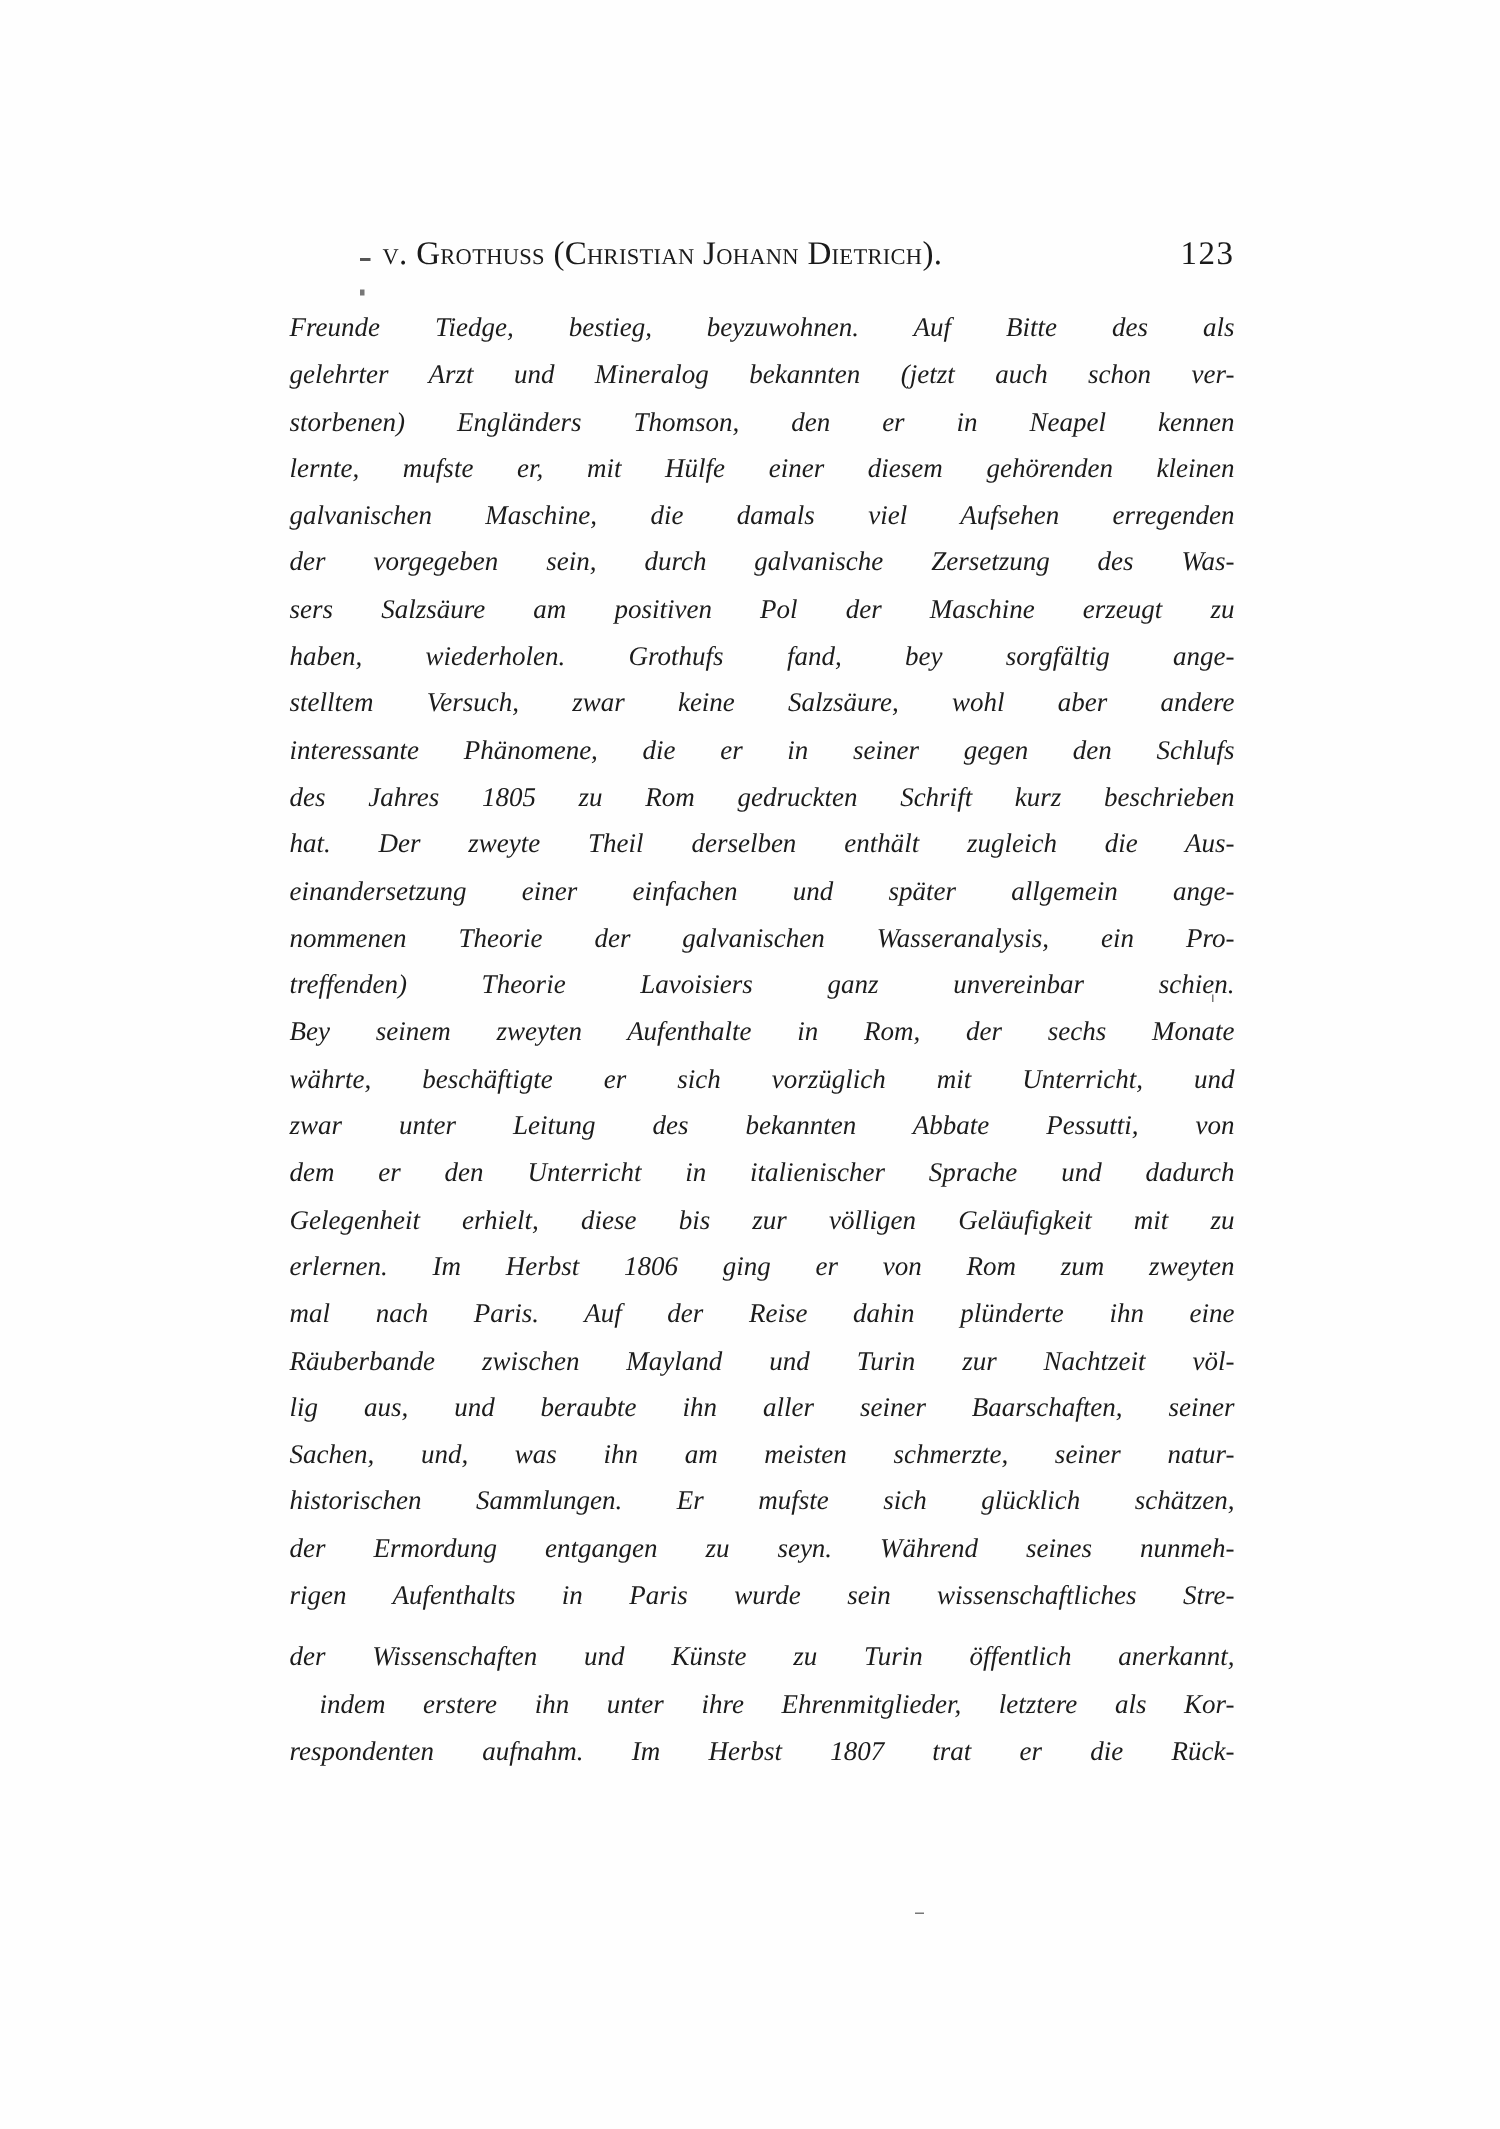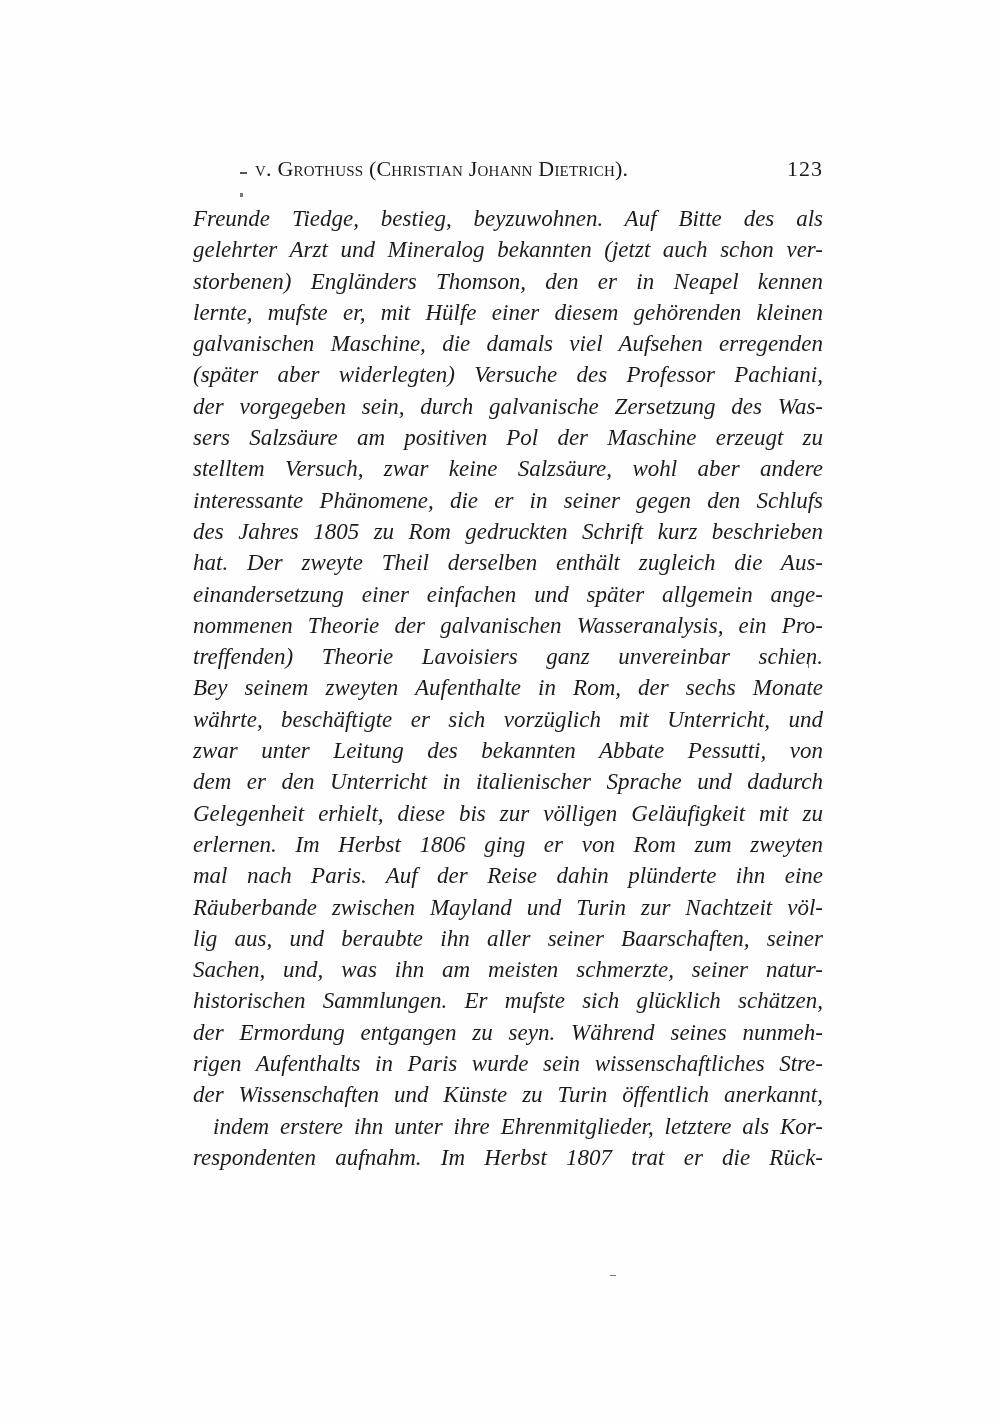--- a/index.html
+++ b/index.html
@@ -10,21 +10,21 @@
     font-family: "Liberation Serif", "DejaVu Serif", serif;
     font-size: 22px; color: #1a1a1a;
     display: flex; justify-content: space-between; align-items: baseline;
   }
   .header .title { font-variant: small-caps; letter-spacing: 0.2px; }
   .header .pno { letter-spacing: 1px; }
   .dash { position: absolute; left: 240px; top: 172px; width: 7px; height: 2px; background: #555; }
   .body-text {
     position: absolute; left: 193px; top: 203px; width: 630px;
     font-family: "Liberation Serif", "DejaVu Serif", serif;
-    font-style: italic; font-size: 23px; color: #1c1c1c;
+    font-style: italic; font-size: 18px; color: #1c1c1c;
   }
   .line {
     height: 31.3px; line-height: 31.3px; white-space: nowrap;
     text-align: justify; text-align-last: justify;
   }
   .line.last { text-align-last: justify; }
   .speck { position: absolute; background: #777; }
 </style>
 </head>
 <body>
@@ -35,44 +35,44 @@
     <span class="title">v. Grothuss (Christian Johann Dietrich).</span>
     <span class="pno">123</span>
   </div>
 
   <div class="body-text">
     <div class="line" style="display: block;">Freunde Tiedge, bestieg, beyzuwohnen.  Auf Bitte des als</div>
     <div class="line" style="display: block;">gelehrter Arzt und Mineralog bekannten (jetzt auch schon ver-</div>
     <div class="line" style="display: block;">storbenen) Engländers Thomson, den er in Neapel kennen</div>
     <div class="line" style="display: block;">lernte, mufste er, mit Hülfe einer diesem gehörenden kleinen</div>
     <div class="line" style="display: block;">galvanischen Maschine, die damals viel Aufsehen erregenden</div>
-    <div class="line" style="display: block;">(später aber widerlegten) Versuche des Professor Pachiani,</div>
     <div class="line" style="display: block;">der vorgegeben sein, durch galvanische Zersetzung des Was-</div>
     <div class="line" style="display: block;">sers Salzsäure am positiven Pol der Maschine erzeugt zu</div>
+    <div class="line" style="display: block;">haben, wiederholen.  Grothufs fand, bey sorgfältig ange-</div>
     <div class="line" style="display: block;">stelltem Versuch, zwar keine Salzsäure, wohl aber andere</div>
     <div class="line" style="display: block;">interessante Phänomene, die er in seiner gegen den Schlufs</div>
     <div class="line" style="display: block;">des Jahres 1805 zu Rom gedruckten Schrift kurz beschrieben</div>
     <div class="line" style="display: block;">hat.  Der zweyte Theil derselben enthält zugleich die Aus-</div>
     <div class="line" style="display: block;">einandersetzung einer einfachen und später allgemein ange-</div>
     <div class="line" style="display: block;">nommenen Theorie der galvanischen Wasseranalysis, ein Pro-</div>
     <div class="line" style="display: block;">treffenden) Theorie Lavoisiers ganz unvereinbar schien.</div>
     <div class="line" style="display: block;">Bey seinem zweyten Aufenthalte in Rom, der sechs Monate</div>
     <div class="line" style="display: block;">währte, beschäftigte er sich vorzüglich mit Unterricht, und</div>
     <div class="line" style="display: block;">zwar unter Leitung des bekannten Abbate Pessutti, von</div>
     <div class="line" style="display: block;">dem er den Unterricht in italienischer Sprache und dadurch</div>
     <div class="line" style="display: block;">Gelegenheit erhielt, diese bis zur völligen Geläufigkeit mit zu</div>
     <div class="line" style="display: block;">erlernen.  Im Herbst 1806 ging er von Rom zum zweyten</div>
     <div class="line" style="display: block;">mal nach Paris.  Auf der Reise dahin plünderte ihn eine</div>
     <div class="line" style="display: block;">Räuberbande zwischen Mayland und Turin zur Nachtzeit völ-</div>
     <div class="line" style="display: block;">lig aus, und beraubte ihn aller seiner Baarschaften, seiner</div>
     <div class="line" style="display: block;">Sachen, und, was ihn am meisten schmerzte, seiner natur-</div>
     <div class="line" style="display: block;">historischen Sammlungen.  Er mufste sich glücklich schätzen,</div>
     <div class="line" style="display: block;">der Ermordung entgangen zu seyn.  Während seines nunmeh-</div>
     <div class="line" style="display: block;">rigen Aufenthalts in Paris wurde sein wissenschaftliches Stre-</div>
-    <div class="line" style="display: block;">der Wissenschaften und Künste zu Turin öffentlich anerkannt,</div>
+    <div class="line" style="display: block; margin-top: 10px;">der Wissenschaften und Künste zu Turin öffentlich anerkannt,</div>
     <div class="line" style="display: block; margin-left: 20px;">indem erstere ihn unter ihre Ehrenmitglieder, letztere als Kor-</div>
     <div class="line last" style="display: block;">respondenten aufnahm.  Im Herbst 1807 trat er die Rück-</div>
   </div>
 
   <div class="speck" style="left:240px;top:193px;width:3px;height:4px;"></div>
   <div class="speck" style="left:610px;top:1275px;width:6px;height:1px;"></div>
   <div class="speck" style="left:808px;top:663px;width:1px;height:5px;"></div>
 </div>
 
 </body></html>

